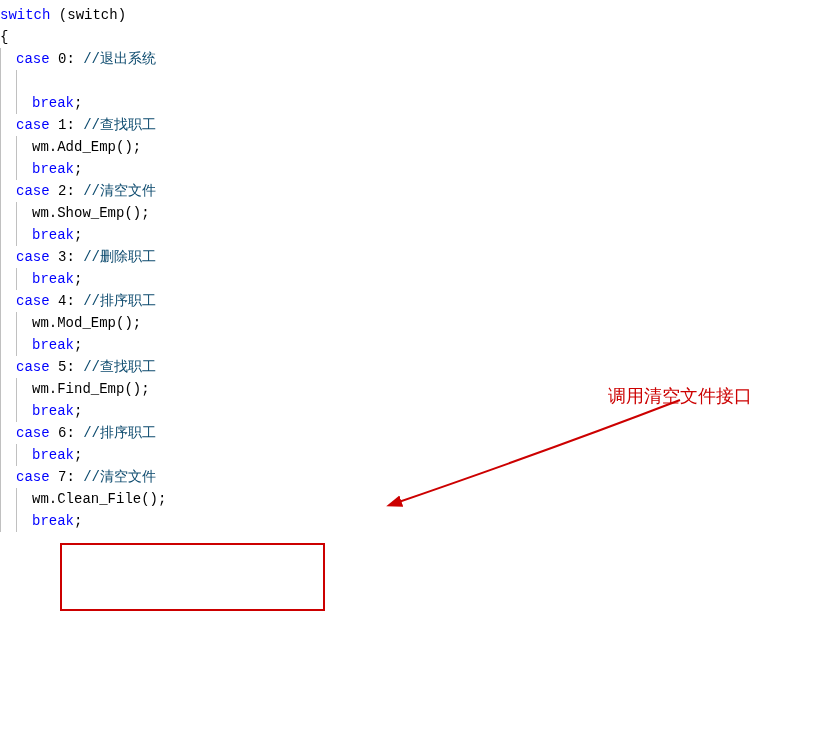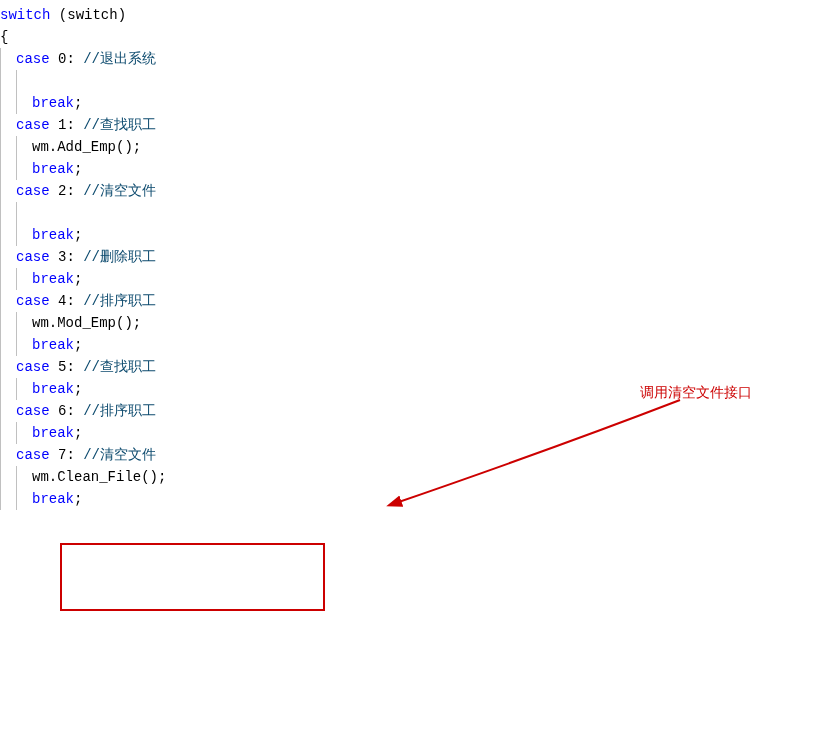--- a/index.html
+++ b/index.html
@@ -30,21 +30,21 @@
       width: 16px;
       min-width: 16px;
       vertical-align: bottom;
     }
     .kw { color: #0000ff; font-weight: normal; }
     .cm { color: #0c4a6e; }
     .plain { color: #000000; }
     .red-annotation {
       color: #cc0000;
       font-family: 'SimSun', 'Arial', sans-serif;
-      font-size: 14px;
+      font-size: 18px;
       position: absolute;
       top: 384px;
       right: 80px;
       white-space: nowrap;
     }
     .arrow-container {
       position: absolute;
       top: 390px;
       left: 350px;
       width: 340px;
@@ -67,28 +67,29 @@
 <div class="code-container" id="code-container">
 <div class="code-line"><span class="kw">switch</span><span class="plain"> (switch)</span></div>
     <div class="code-line"><span class="plain">{</span></div>
     <div class="code-line"><span class="indent-guide"></span><span class="kw">case</span><span class="plain"> 0: </span><span class="cm">//退出系统</span></div>
     <div class="code-line"><span class="indent-guide"></span><span class="indent-guide"></span></div>
     <div class="code-line"><span class="indent-guide"></span><span class="indent-guide"></span><span class="kw">break</span><span class="plain">;</span></div>
     <div class="code-line"><span class="indent-guide"></span><span class="kw">case</span><span class="plain"> 1: </span><span class="cm">//查找职工</span></div>
     <div class="code-line"><span class="indent-guide"></span><span class="indent-guide"></span><span class="plain">wm.Add_Emp();</span></div>
     <div class="code-line"><span class="indent-guide"></span><span class="indent-guide"></span><span class="kw">break</span><span class="plain">;</span></div>
     <div class="code-line"><span class="indent-guide"></span><span class="kw">case</span><span class="plain"> 2: </span><span class="cm">//清空文件</span></div>
-    <div class="code-line"><span class="indent-guide"></span><span class="indent-guide"></span></div>
+    <div class="code-line"><span class="indent-guide"></span><span class="indent-guide"></span><span class="plain">wm.Show_Emp();</span></div>
     <div class="code-line"><span class="indent-guide"></span><span class="indent-guide"></span><span class="kw">break</span><span class="plain">;</span></div>
     <div class="code-line"><span class="indent-guide"></span><span class="kw">case</span><span class="plain"> 3: </span><span class="cm">//删除职工</span></div>
     <div class="code-line"><span class="indent-guide"></span><span class="indent-guide"></span><span class="kw">break</span><span class="plain">;</span></div>
     <div class="code-line"><span class="indent-guide"></span><span class="kw">case</span><span class="plain"> 4: </span><span class="cm">//排序职工</span></div>
     <div class="code-line"><span class="indent-guide"></span><span class="indent-guide"></span><span class="plain">wm.Mod_Emp();</span></div>
     <div class="code-line"><span class="indent-guide"></span><span class="indent-guide"></span><span class="kw">break</span><span class="plain">;</span></div>
     <div class="code-line"><span class="indent-guide"></span><span class="kw">case</span><span class="plain"> 5: </span><span class="cm">//查找职工</span></div>
+    <div class="code-line"><span class="indent-guide"></span><span class="indent-guide"></span><span class="plain">wm.Find_Emp();</span></div>
     <div class="code-line"><span class="indent-guide"></span><span class="indent-guide"></span><span class="kw">break</span><span class="plain">;</span></div>
     <div class="code-line"><span class="indent-guide"></span><span class="kw">case</span><span class="plain"> 6: </span><span class="cm">//排序职工</span></div>
     <div class="code-line"><span class="indent-guide"></span><span class="indent-guide"></span><span class="kw">break</span><span class="plain">;</span></div>
     <div class="code-line"><span class="indent-guide"></span><span class="kw">case</span><span class="plain"> 7: </span><span class="cm">//清空文件</span></div>
     <div class="code-line"><span class="indent-guide"></span><span class="indent-guide"></span><span class="plain">wm.Clean_File();</span></div>
     <div class="code-line"><span class="indent-guide"></span><span class="indent-guide"></span><span class="kw">break</span><span class="plain">;</span></div>
   </div>
 
 <div class="highlight-box"></div>
 

